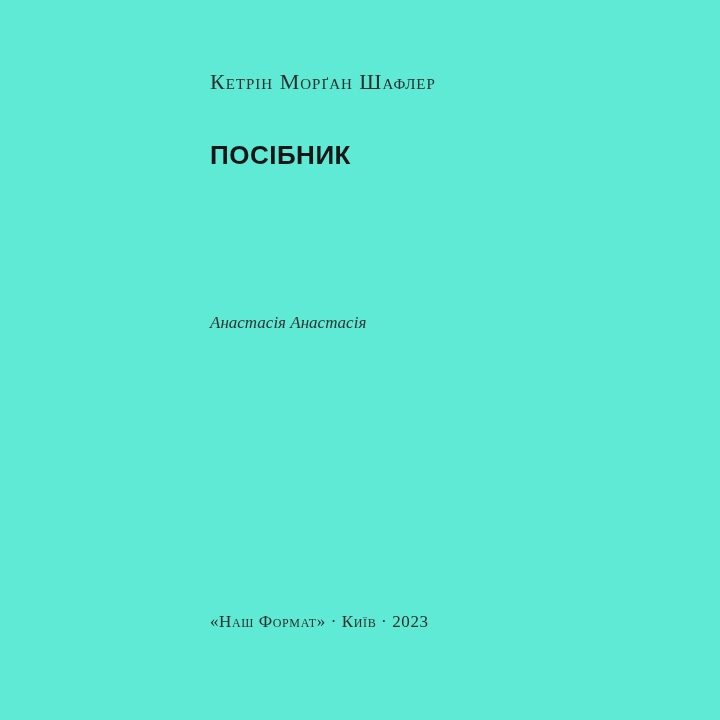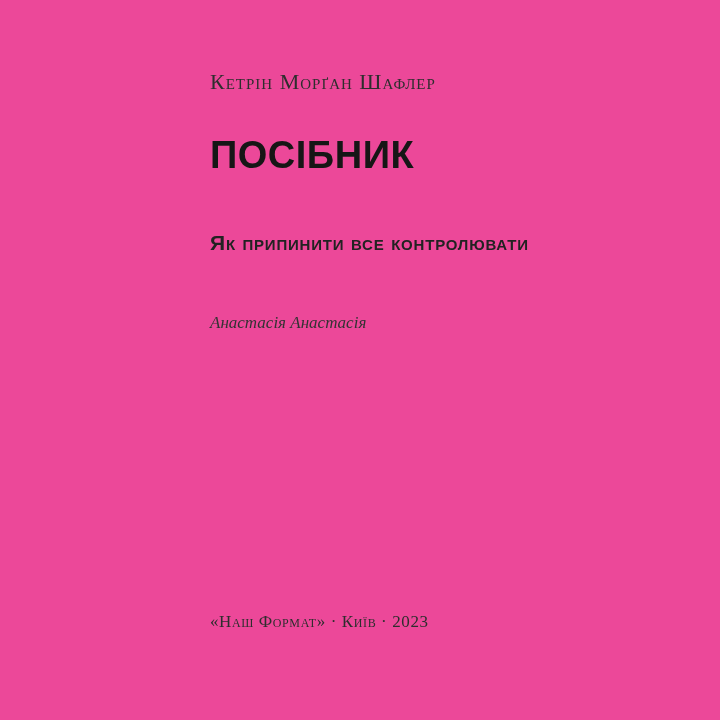--- a/index.html
+++ b/index.html
@@ -6,41 +6,41 @@
     margin: 0;
     padding: 0;
     width: 720px;
     height: 720px;
     background: #ffffff;
   }
   .title-page {
     position: relative;
     width: 720px;
     height: 720px;
-    background: #ec4899;
+    background: #5eead4;
     overflow: hidden;
   }
   .author {
     position: absolute;
     left: 210px;
     top: 70px;
     font-family: "Liberation Serif", "DejaVu Serif", serif;
     font-size: 22px;
     font-variant: small-caps;
     letter-spacing: 1px;
     color: #2e2e2e;
     line-height: 24px;
     white-space: nowrap;
   }
   .book-title {
     position: absolute;
     left: 210px;
     top: 138px;
     font-family: "Liberation Sans", "DejaVu Sans", sans-serif;
-    font-size: 38px;
+    font-size: 26px;
     font-weight: 700;
     line-height: 34px;
     letter-spacing: 0.5px;
     color: #161616;
     text-transform: uppercase;
     white-space: nowrap;
   }
   .book-subtitle {
     position: absolute;
     left: 210px;
@@ -82,21 +82,20 @@
 <body>
 
 <div class="title-page">
 
   <div class="author">Кетрін Морґан Шафлер</div>
 
   <div class="book-title">
     <div>ПОСІБНИК</div>
   </div>
 
-  <div class="book-subtitle">Як припинити все контролювати</div>
 
   <div class="translator">
     <div>Анастасія Анастасія</div>
   </div>
 
   <div class="imprint">«Наш Формат» · Київ · 2023</div>
 
 </div>
 
 </body></html>

